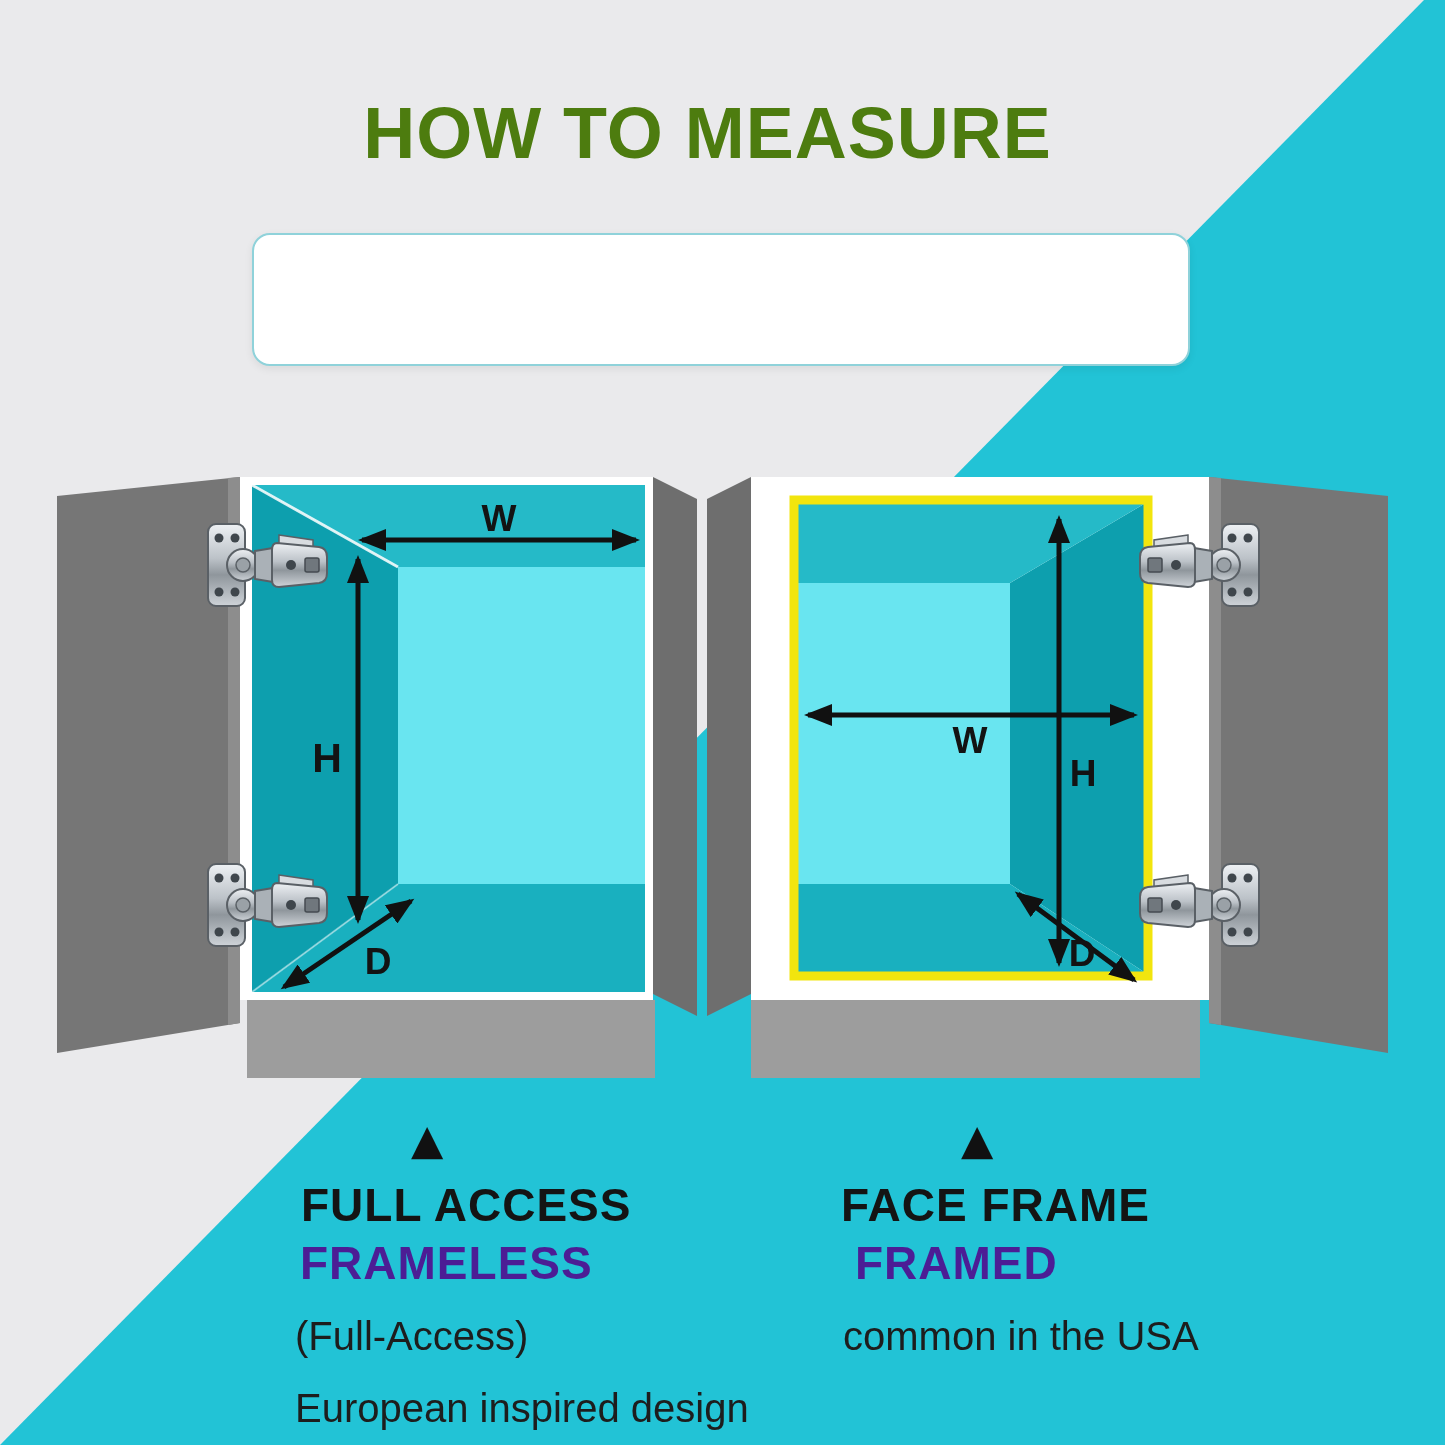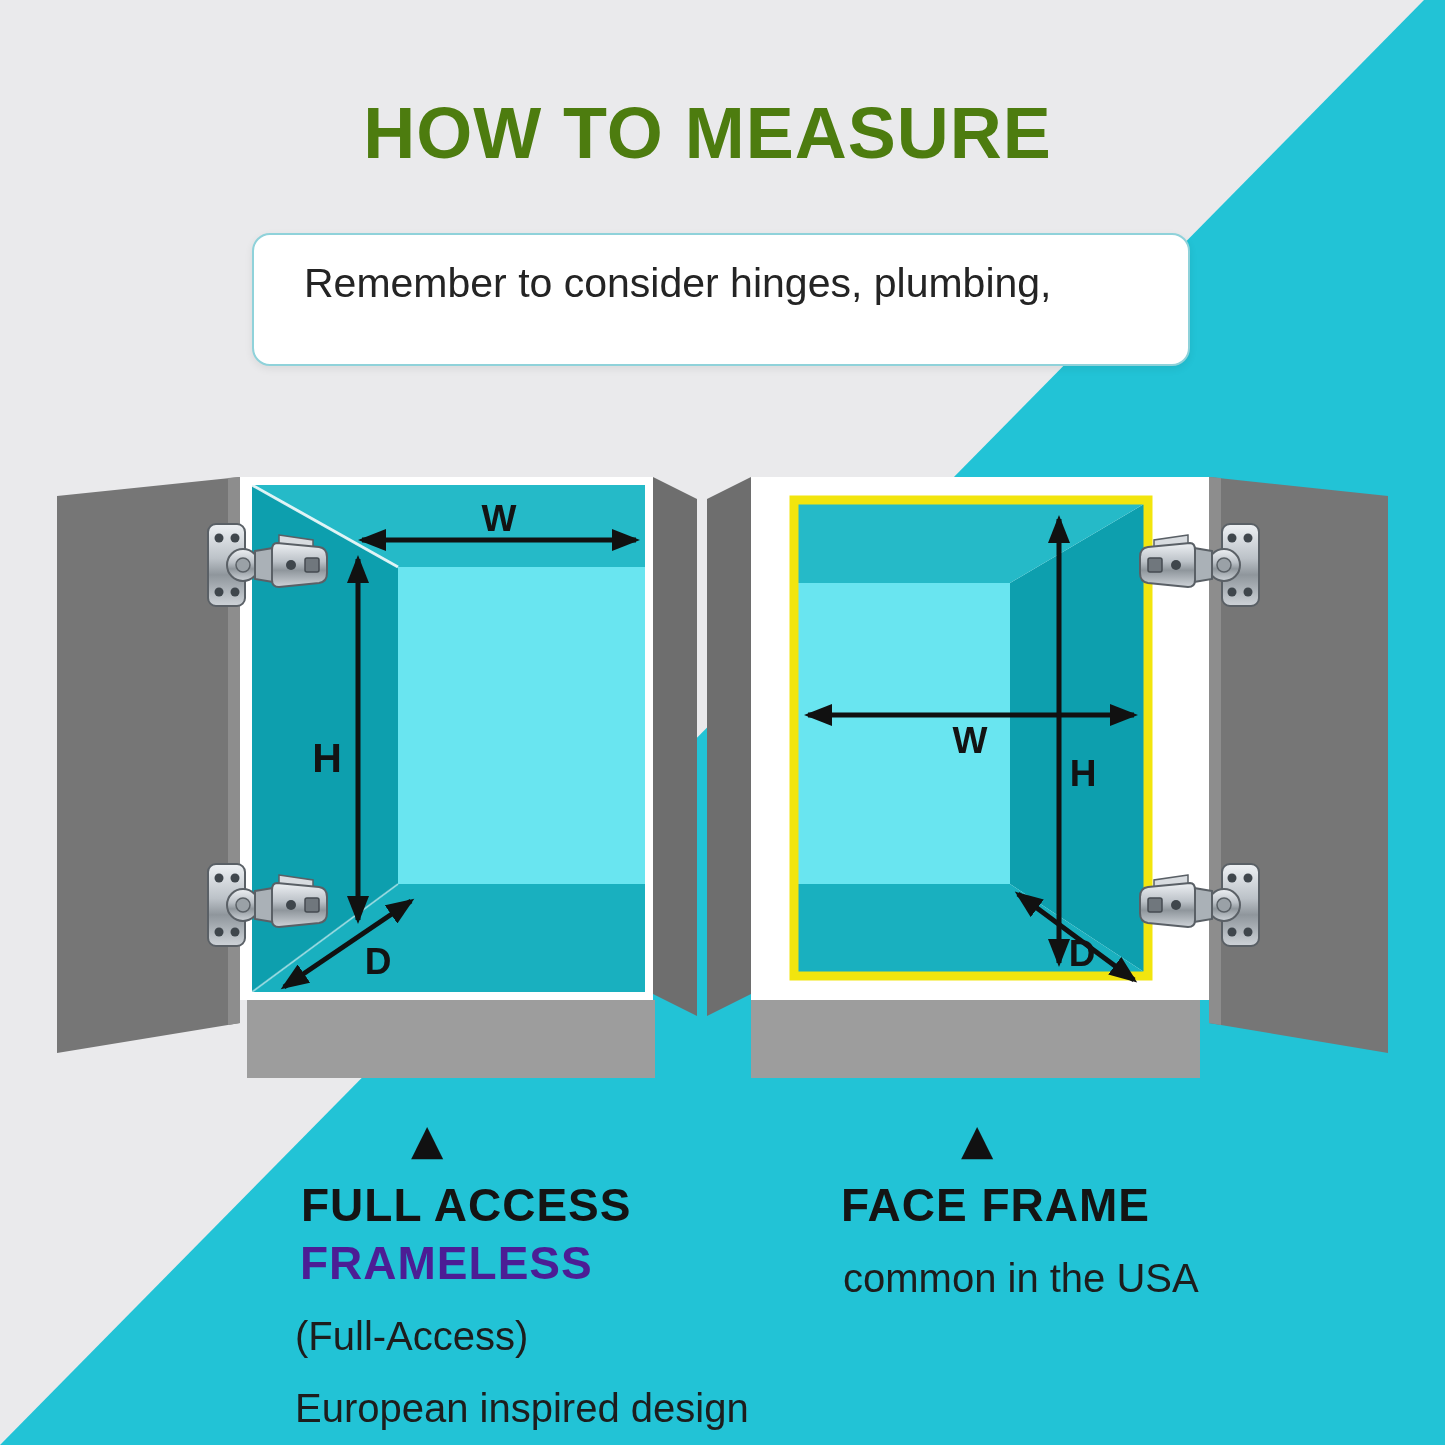--- a/index.html
+++ b/index.html
@@ -136,30 +136,30 @@
       <line x1="1018" y1="894" x2="1134" y2="980" stroke="#111111" stroke-width="5" marker-start="url(#ah)" marker-end="url(#ah)"></line>
       <text x="970" y="753" font-size="37" text-anchor="middle">W</text>
       <text x="1083" y="786" font-size="37" text-anchor="middle">H</text>
       <text x="1082" y="966" font-size="37" text-anchor="middle">D</text>
     </g>
   </svg>
 
   <h1 class="title">HOW TO MEASURE</h1>
 
   <div class="note">
-    <div>Remember to consider hinges, plumbing,</div>
   </div>
 
   <div class="caption caption-left">
     <div class="pointer">▲</div>
     <div class="type-label">FULL ACCESS</div>
     <div class="style-name">FRAMELESS</div>
     <div class="detail">(Full-Access)</div>
     <div class="detail">European inspired design</div>
   </div>
 
   <div class="caption caption-right">
     <div class="pointer">▲</div>
     <div class="type-label">FACE FRAME</div>
+    <div class="style-name">FRAMED</div>
     <div class="detail">common in the USA</div>
   </div>
 
 </div>
 
 </body></html>

